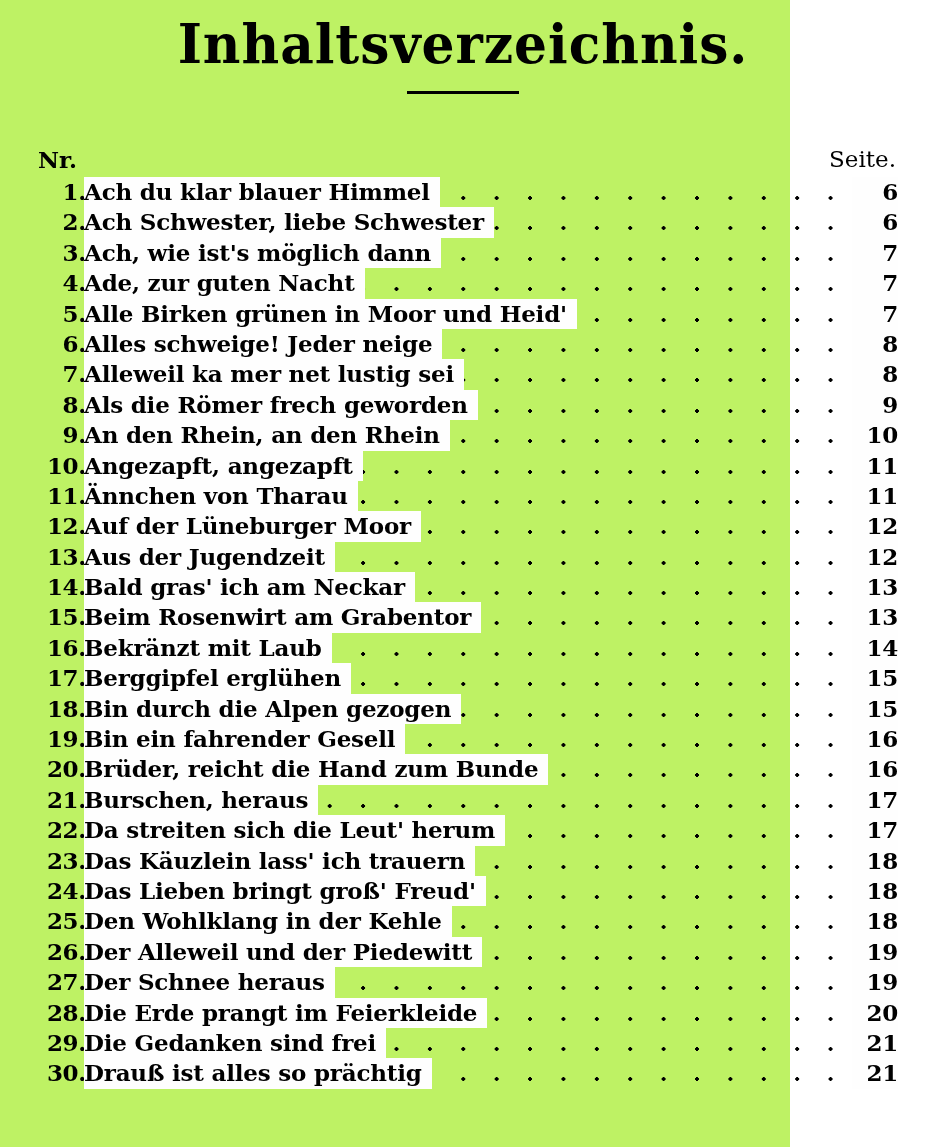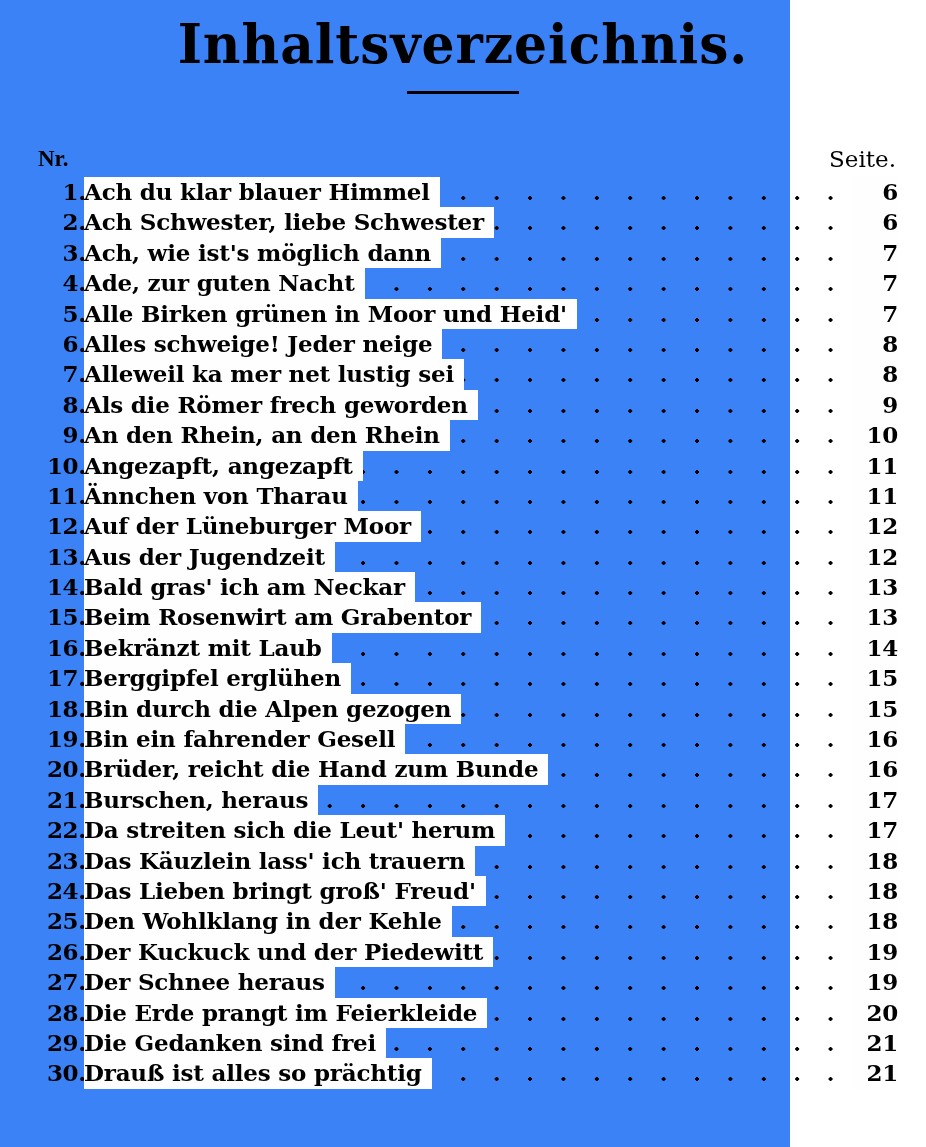--- a/index.html
+++ b/index.html
@@ -13,21 +13,21 @@
     overflow: hidden;
     font-family: "DejaVu Serif", "Liberation Serif", serif;
     color: #000000;
     position: relative;
   }
 
   .page {
     position: relative;
     width: 790px;
     height: 1147px;
-    background: #3b82f6;
+    background: #bef264;
   }
 
   
   .title-block {
     position: absolute;
     top: 16px;
     left: 0;
     width: 926px;
     text-align: center;
   }
@@ -57,21 +57,20 @@
     width: 926px;
     height: 30px;
   }
   .hdr-nr {
     position: absolute;
     left: 38px;
     top: 0;
     font-size: 23px;
     font-weight: bold;
     letter-spacing: 0px;
-    font-family: Liberation Serif, serif;
   }
   .hdr-seite {
     position: absolute;
     right: 30px;
     top: 0;
     font-size: 23px;
     font-weight: normal;
   }
 
   
@@ -300,21 +299,21 @@
       </div>
       <div class="toc-row">
         <span class="entry-num">25.</span>
         <span class="leader"></span>
         <span class="entry-title">Den Wohlklang in der Kehle</span>
         <span class="entry-page">18</span>
       </div>
       <div class="toc-row">
         <span class="entry-num">26.</span>
         <span class="leader"></span>
-        <span class="entry-title">Der Kuckuck und der Piedewitt</span>
+        <span class="entry-title">Der Alleweil und der Piedewitt</span>
         <span class="entry-page">19</span>
       </div>
       <div class="toc-row">
         <span class="entry-num">27.</span>
         <span class="leader"></span>
         <span class="entry-title">Der Schnee heraus</span>
         <span class="entry-page">19</span>
       </div>
       <div class="toc-row">
         <span class="entry-num">28.</span>

